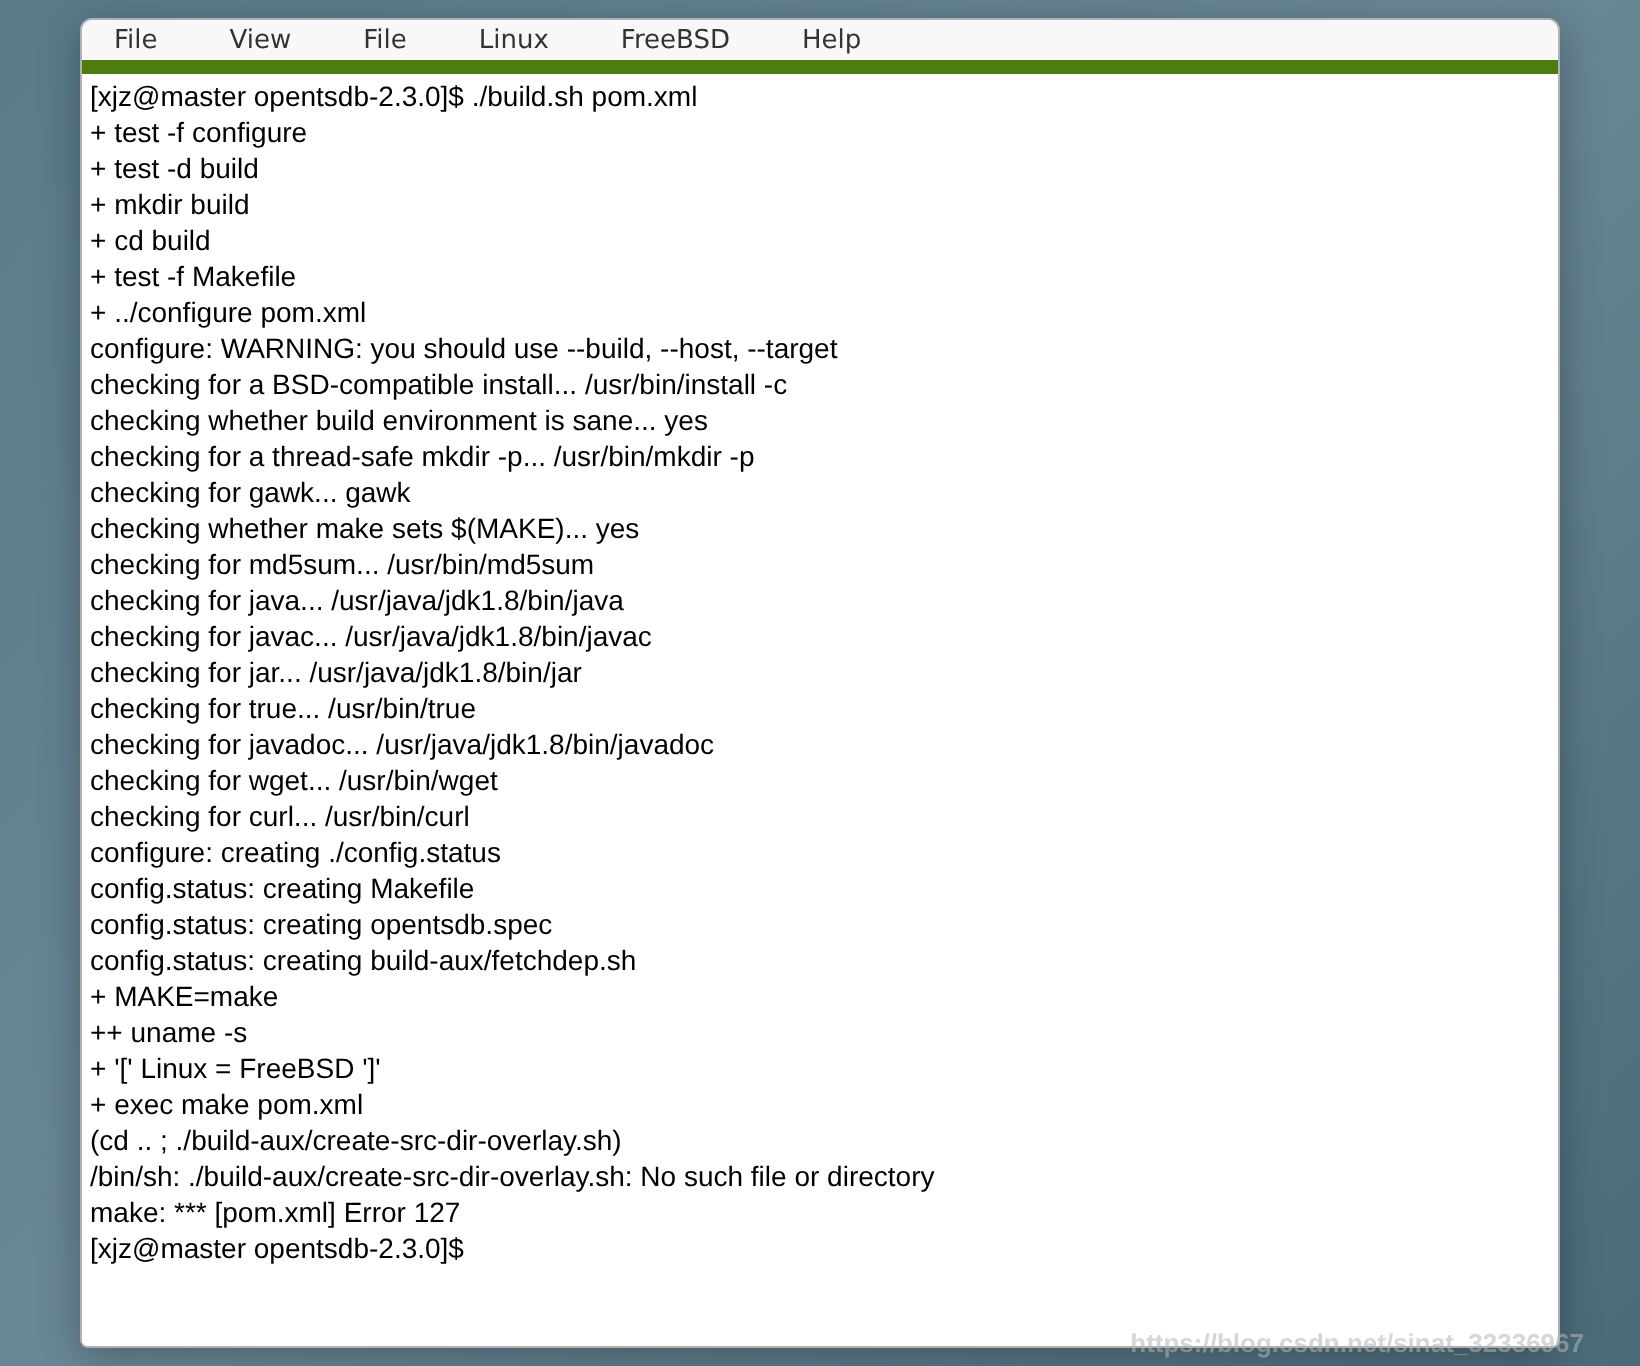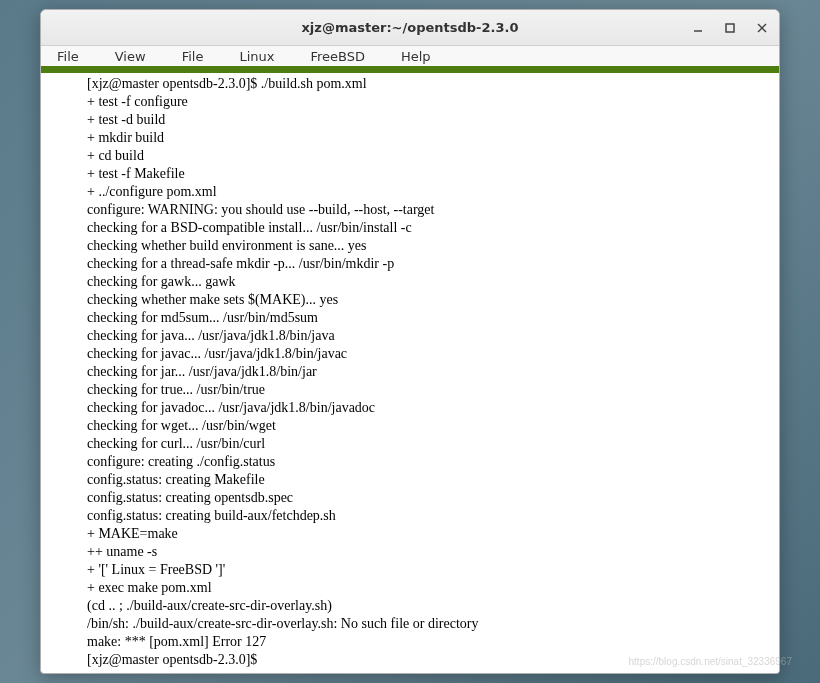--- a/index.html
+++ b/index.html
@@ -78,66 +78,45 @@
     .menu-item {
       font-size: 13px;
       color: #333;
       padding: 3px 10px;
       cursor: pointer;
     }
     .terminal-content {
       flex: 1;
       background: #ffffff;
       padding: 2px 4px;
-      font-family: Liberation Serif, serif;
+      font-family: Liberation Sans, sans-serif;
       font-size: 14px;
       line-height: 18px;
       color: #000000;
       white-space: pre;
       overflow: hidden;
-      margin-left: 42px;
     }
     .terminal-line {
       white-space: pre;
     }
     .watermark {
       position: absolute;
       right: 28px;
-      bottom: 16px;
-      font-size: 10px;
+      bottom: 4px;
+      font-size: 13px;
       color: rgba(180, 180, 180, 0.55);
       font-family: sans-serif;
       pointer-events: none;
+      font-weight: bold;
     }
   </style>
 </head>
 <body>
 
 <div class="window">
-  <div class="titlebar">
-    <span class="titlebar-title">xjz@master:~/opentsdb-2.3.0</span>
-    <div class="window-controls">
-      <div class="win-btn">
-        <svg viewBox="0 0 12 12">
-            <line x1="2" y1="9" x2="10" y2="9" stroke="#444" stroke-width="1.5"></line>
-          </svg>
-      </div>
-      <div class="win-btn">
-        <svg viewBox="0 0 12 12">
-            <rect x="2" y="2" width="8" height="8" fill="none" stroke="#444" stroke-width="1.5"></rect>
-          </svg>
-      </div>
-      <div class="win-btn">
-        <svg viewBox="0 0 12 12">
-            <line x1="2" y1="2" x2="10" y2="10" stroke="#444" stroke-width="1.5"></line>
-            <line x1="10" y1="2" x2="2" y2="10" stroke="#444" stroke-width="1.5"></line>
-          </svg>
-      </div>
-    </div>
-  </div>
 
   <div class="menubar">
     <span class="menu-item">File</span>
     <span class="menu-item">View</span>
     <span class="menu-item">File</span>
     <span class="menu-item">Linux</span>
     <span class="menu-item">FreeBSD</span>
     <span class="menu-item">Help</span>
   </div>
 

